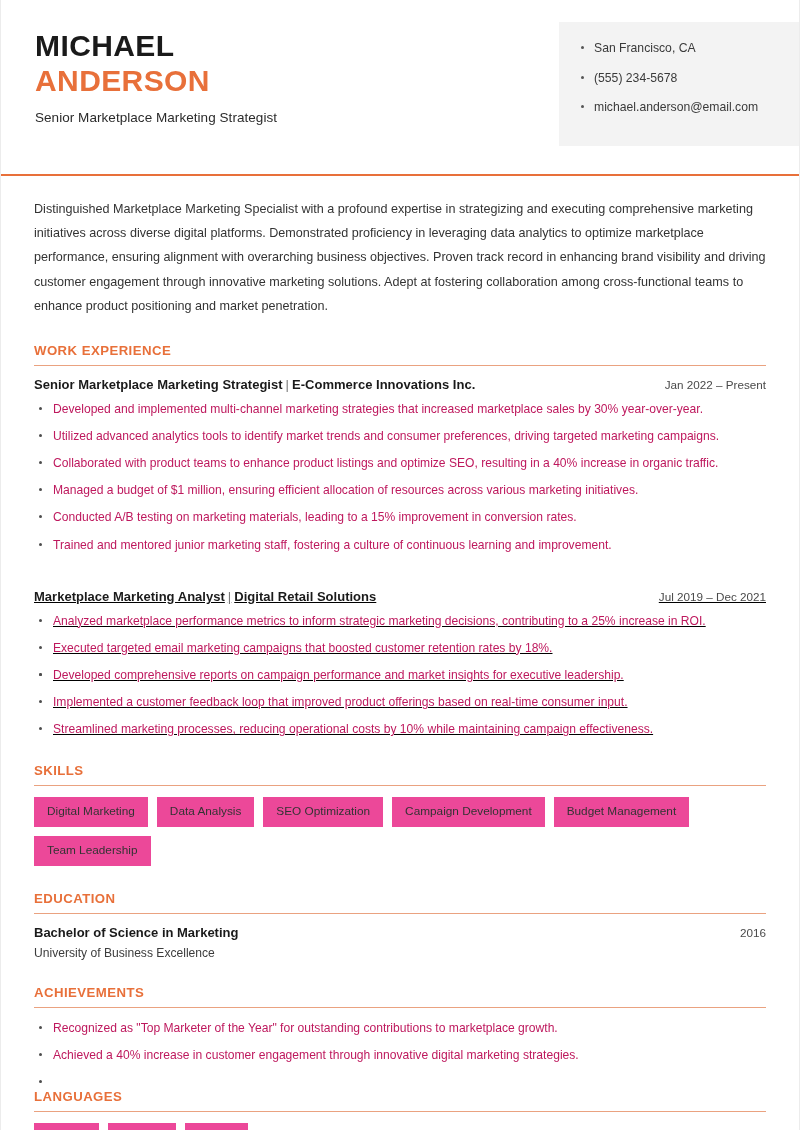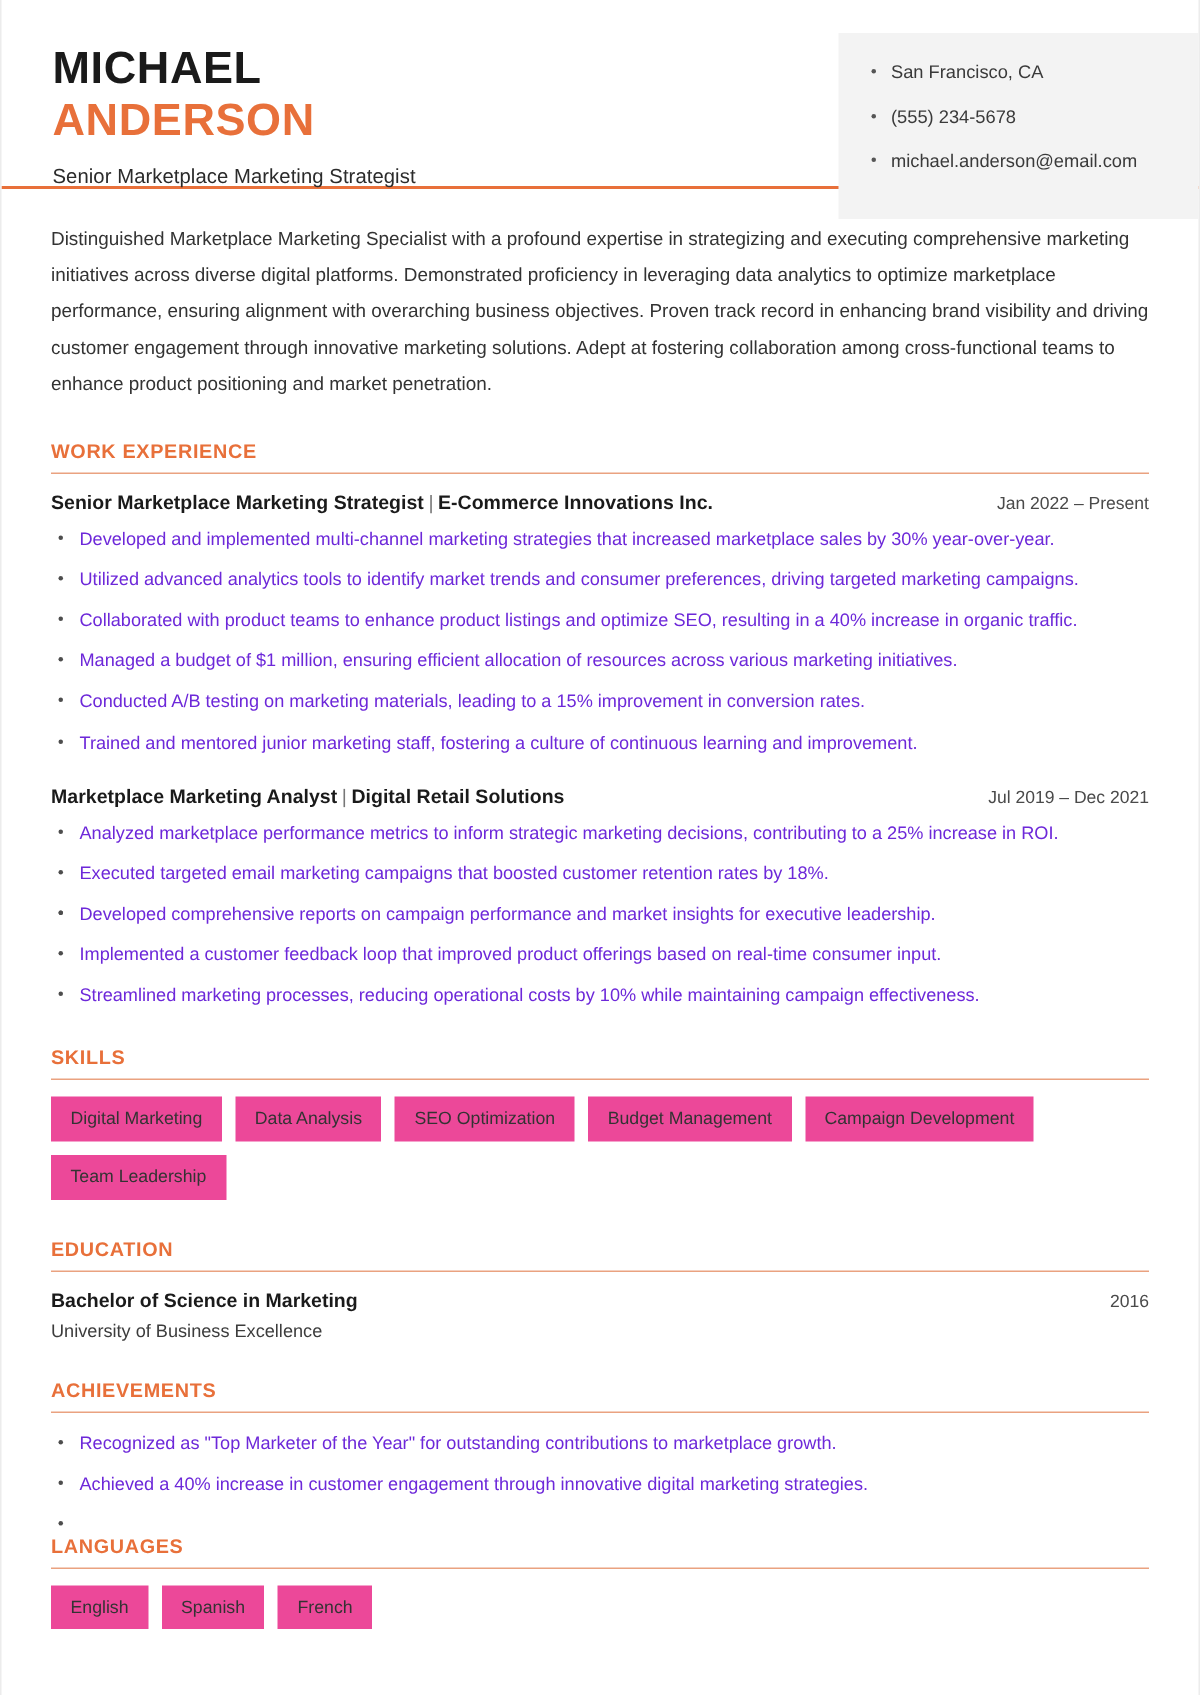--- a/index.html
+++ b/index.html
@@ -22,21 +22,21 @@
     overflow: hidden;
   }
 
   
   .header {
     position: relative;
     display: flex;
     align-items: flex-start;
     justify-content: space-between;
     padding: 22px 0 0 0;
-    height: 124px;
+    height: 174px;
   }
 
   .header-left {
     padding-left: 34px;
     padding-top: 6px;
   }
 
   .name-line-1 {
     font-size: 30px;
     font-weight: bold;
@@ -122,21 +122,21 @@
 
   .section-rule {
     height: 1px;
     background: #eaa280;
     width: 100%;
     margin-bottom: 11px;
   }
 
   
   .entry { margin-bottom: 2px; }
-  .entry + .entry { margin-top: 19px; }
+  .entry + .entry { margin-top: 35px; text-decoration: underline; }
 
   .entry-head {
     display: flex;
     align-items: baseline;
     justify-content: space-between;
     margin-bottom: 8px;
   }
 
   .entry-title {
     font-size: 13px;
@@ -156,21 +156,21 @@
     color: #4a4a4a;
     white-space: nowrap;
     padding-left: 14px;
   }
 
   .bullets { list-style: none; }
 
   .bullets li {
     position: relative;
     font-size: 12.1px;
-    color: #6d28d9;
+    color: #be185d;
     line-height: 1.5;
     padding-left: 19px;
     margin-bottom: 9px;
   }
   .bullets li:last-child { margin-bottom: 0; }
 
   .bullets li .bdot {
     position: absolute;
     left: 5px;
     top: 7px;
@@ -297,22 +297,22 @@
       </div>
     </div>
 
     <div class="section">
       <div class="section-title">SKILLS</div>
       <div class="section-rule"></div>
       <div class="chips">
         <span class="chip">Digital Marketing</span>
         <span class="chip">Data Analysis</span>
         <span class="chip">SEO Optimization</span>
+        <span class="chip">Campaign Development</span>
         <span class="chip">Budget Management</span>
-        <span class="chip">Campaign Development</span>
         <span class="chip">Team Leadership</span>
       </div>
     </div>
 
     <div class="section">
       <div class="section-title">EDUCATION</div>
       <div class="section-rule"></div>
       <div class="edu-entry">
         <div class="edu-head">
           <div class="edu-degree">Bachelor of Science in Marketing</div>

